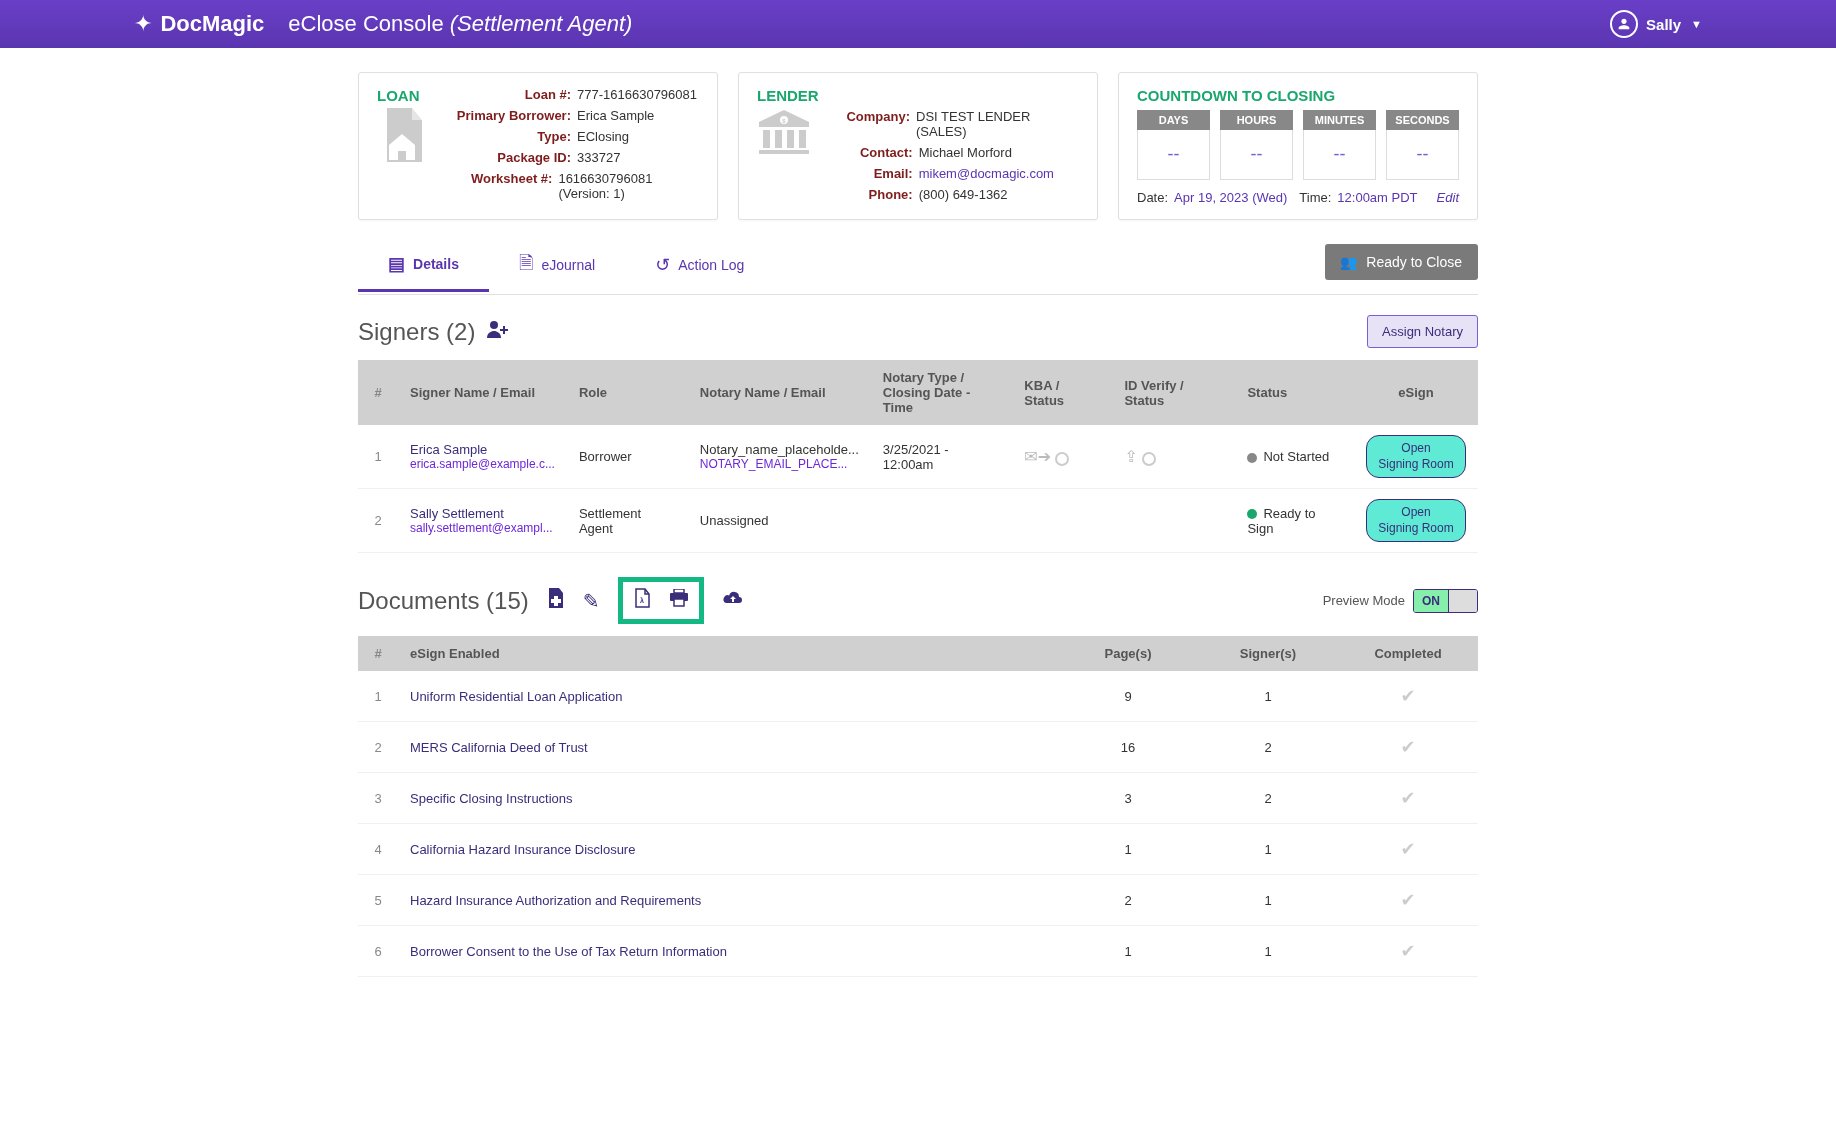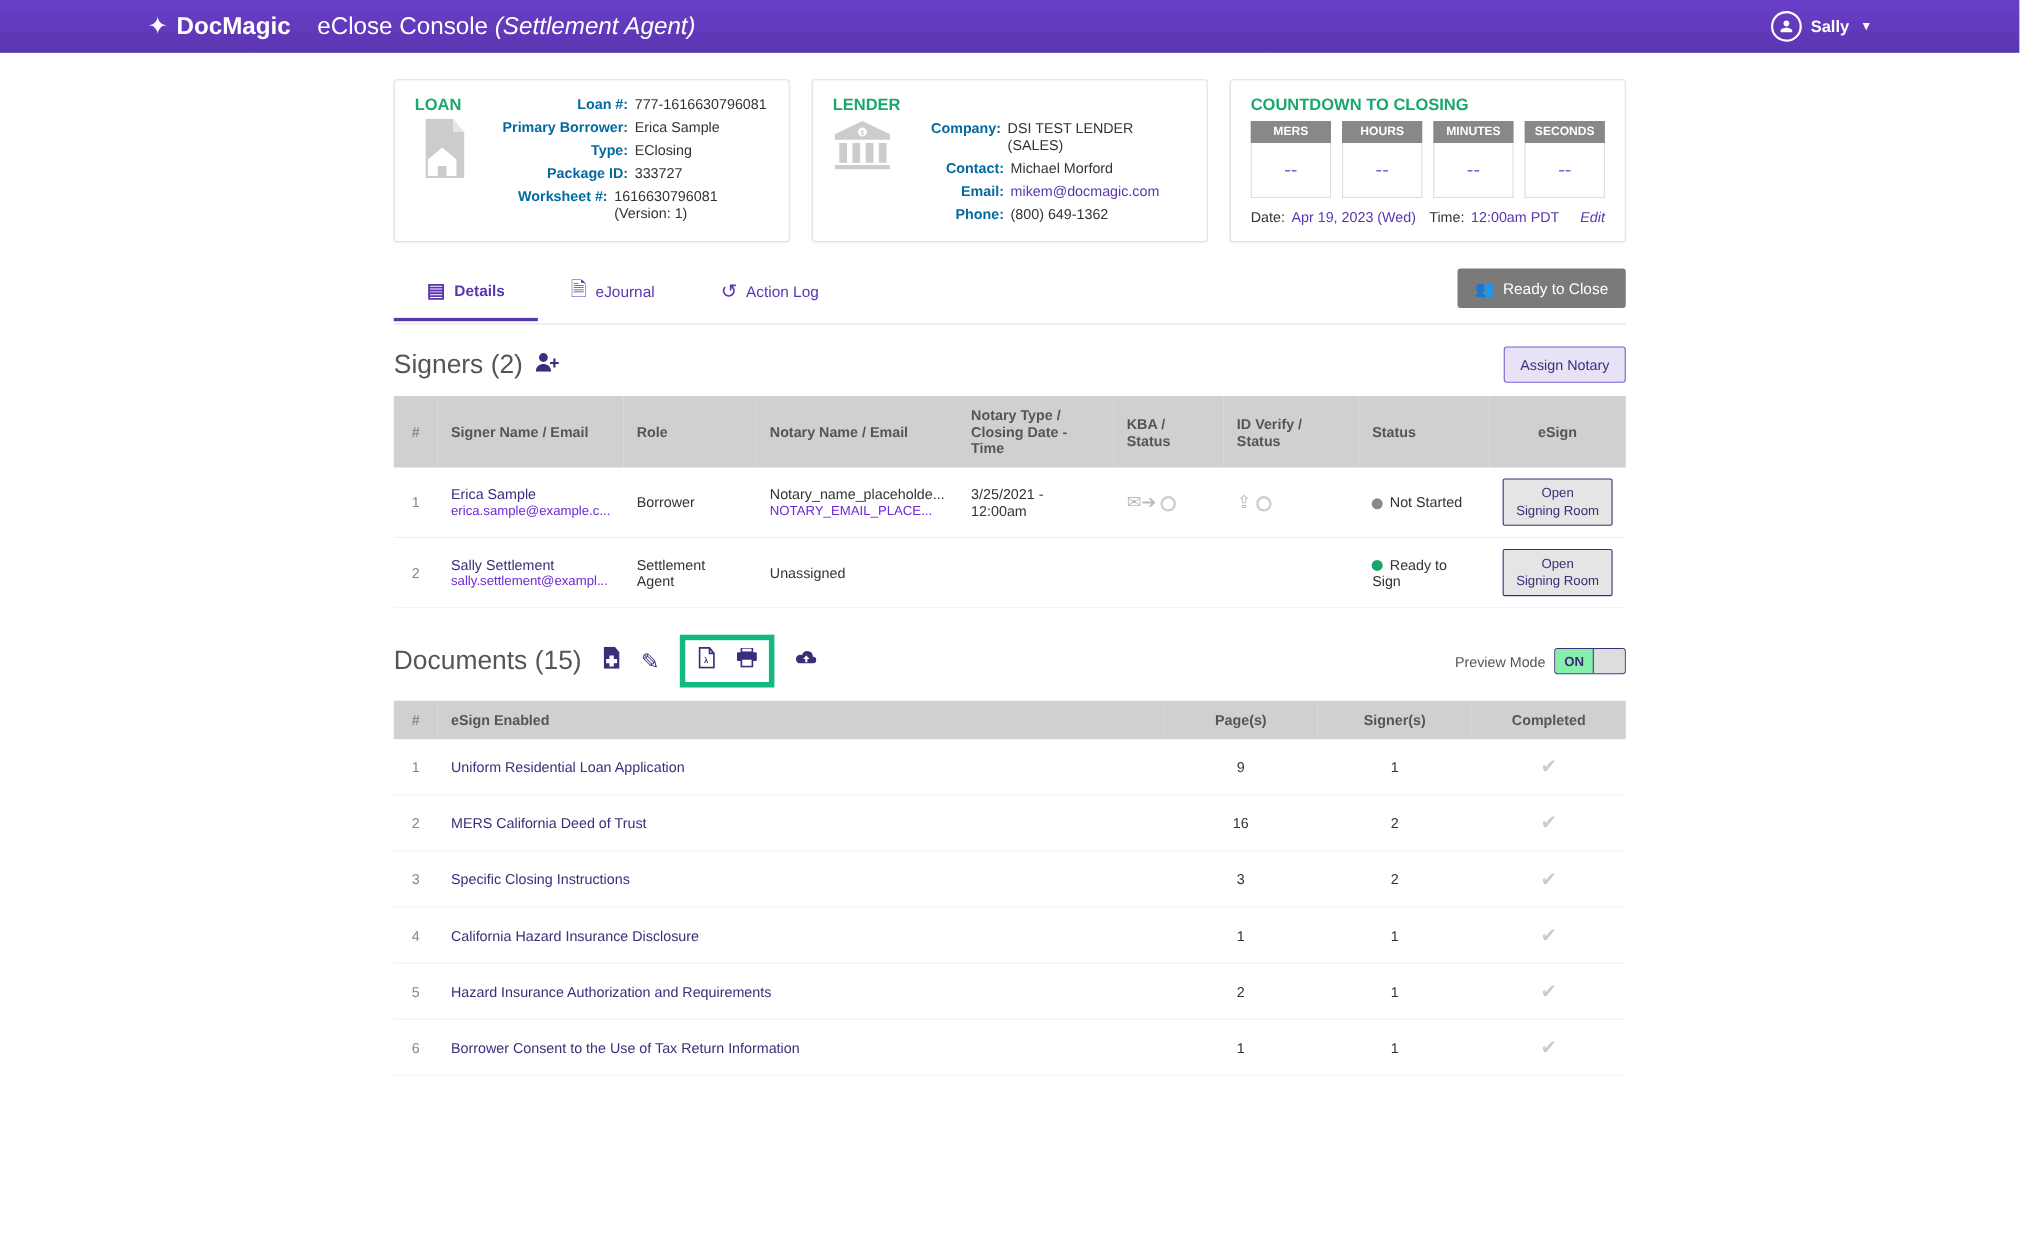--- a/index.html
+++ b/index.html
@@ -18,21 +18,21 @@
 
   .container { max-width: 1120px; margin: 0 auto; padding: 24px 0 0 0; }
   .info-row { display: flex; gap: 20px; margin-bottom: 16px; }
   .card { background: #fff; border: 1px solid #e0e0e0; border-radius: 3px; padding: 14px 18px; box-shadow: 0 1px 2px rgba(0,0,0,0.04); }
   .card.loan, .card.lender { flex: 0 0 360px; }
   .card.countdown { flex: 1; }
   .card-title { color: #1aa76e; font-weight: bold; font-size: 15px; margin-bottom: 4px; }
   .card-icon { color: #ccc; font-size: 50px; align-self: center; min-width: 50px; }
   .card-fields { display: flex; flex-direction: column; gap: 6px; flex: 1; }
   .field-row { display: flex; gap: 6px; font-size: 13px; }
-  .field-label { text-align: right; width: 130px; color: #0369a1; font-weight: bold; }
+  .field-label { text-align: right; width: 130px; color: #7f1d1d; font-weight: bold; }
   .card.lender .field-label { width: 80px; }
   .field-value { color: #333; }
   .link { color: #5a35b0; }
 
   .countdown-row { display: flex; gap: 10px; justify-content: space-between; margin: 6px 0 10px 0; }
   .countdown-box { flex: 1; text-align: center; }
   .countdown-head { background: #888; color: #fff; font-size: 11px; padding: 4px 0; font-weight: bold; }
   .countdown-val { border: 1px solid #ddd; border-top: none; padding: 14px 0; color: #7a5fd0; font-size: 18px; }
   .countdown-footer { font-size: 13px; display: flex; gap: 6px; align-items: baseline; }
   .countdown-footer .edit { margin-left: auto; font-style: italic; color: #5a35b0; cursor: pointer; }
@@ -50,21 +50,21 @@
   table { width: 100%; border-collapse: collapse; }
   thead tr { background: #d0d0d0; }
   th { text-align: left; padding: 10px 12px; font-size: 13px; color: #555; font-weight: bold; }
   tbody td { padding: 10px 12px; font-size: 13px; border-bottom: 1px solid #f0f0f0; vertical-align: middle; }
   .num-col { width: 40px; text-align: center; color: #888; }
   .signer-name { color: #3a2e7a; }
   .signer-email { color: #6d28d9; font-size: 12px; }
   .status-dot { display: inline-block; width: 10px; height: 10px; border-radius: 50%; margin-right: 6px; vertical-align: middle; }
   .dot-gray { background: #888; }
   .dot-green { background: #1aa76e; }
-  .open-btn { border: 1px solid #3a2e7a; background: #e5e5e5; color: #3a2e7a; padding: 5px 10px; border-radius: 2px; font-size: 12px; cursor: pointer; line-height: 1.3; text-align: center; width: 100px; }
+  .open-btn { border: 1px solid #3a2e7a; background: #5eead4; color: #3a2e7a; padding: 5px 10px; border-radius: 13px; font-size: 12px; cursor: pointer; line-height: 1.3; text-align: center; width: 100px; }
   .muted-icon { color: #bbb; font-size: 16px; }
   .ghost-circle { display: inline-block; width: 14px; height: 14px; border: 2px solid #ccc; border-radius: 50%; vertical-align: middle; margin-left: 4px; }
 
   .doc-toolbar { display: flex; align-items: center; gap: 18px; margin: 24px 0 12px 0; }
   .doc-title { font-size: 24px; color: #555; }
   .doc-icon { color: #3a2e7a; font-size: 20px; cursor: pointer; }
   .highlight-box { border: 5px solid #14b883; padding: 6px 10px; display: flex; gap: 18px; align-items: center; }
   .preview-toggle { margin-left: auto; display: flex; align-items: center; gap: 8px; font-size: 13px; color: #555; }
   .toggle-wrap { display: flex; border: 1px solid #3a2e7a; border-radius: 3px; overflow: hidden; }
   .toggle-on { background: #86efac; color: #3a2e7a; padding: 4px 8px; font-size: 12px; font-weight: bold; border-right: 1px solid #3a2e7a; }
@@ -175,21 +175,21 @@
               <span class="field-value">(800) 649-1362</span>
             </div>
         </div>
       </div>
     </div>
 
     <div class="card countdown">
       <div class="card-title">COUNTDOWN TO CLOSING</div>
       <div class="countdown-row" id="countdown-boxes">
           <div class="countdown-box">
-            <div class="countdown-head">MERS</div>
+            <div class="countdown-head">DAYS</div>
             <div class="countdown-val">--</div>
           </div>
           <div class="countdown-box">
             <div class="countdown-head">HOURS</div>
             <div class="countdown-val">--</div>
           </div>
           <div class="countdown-box">
             <div class="countdown-head">MINUTES</div>
             <div class="countdown-val">--</div>
           </div>

